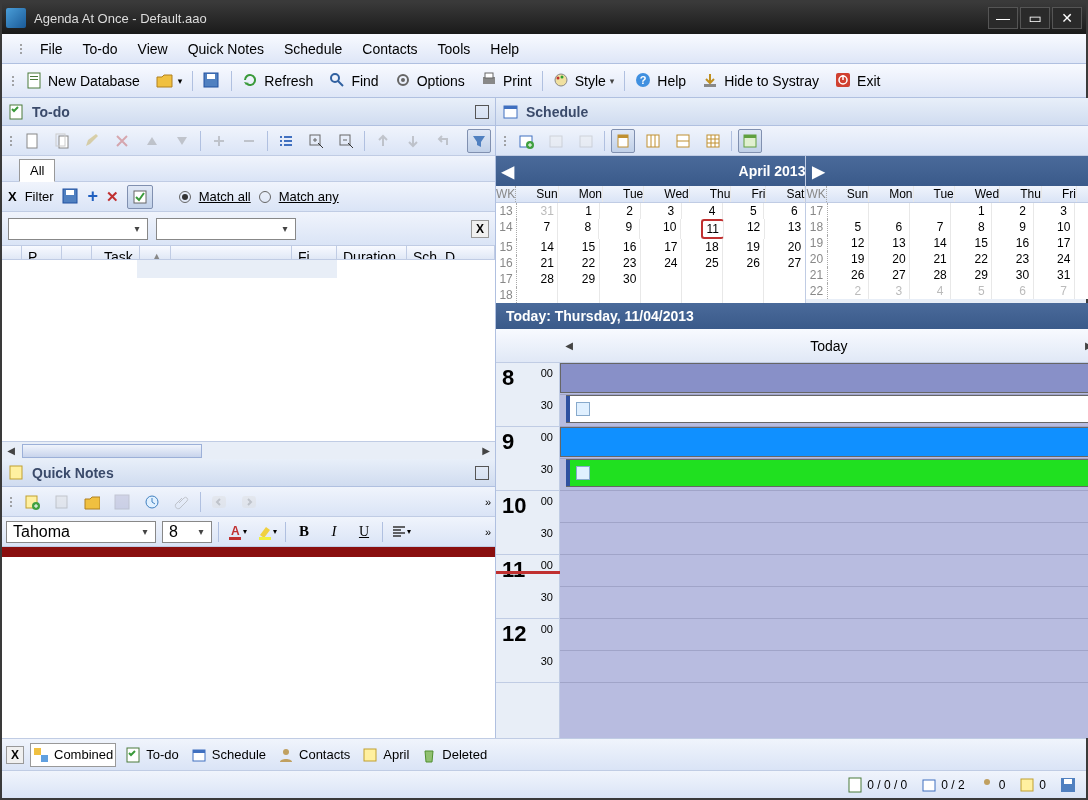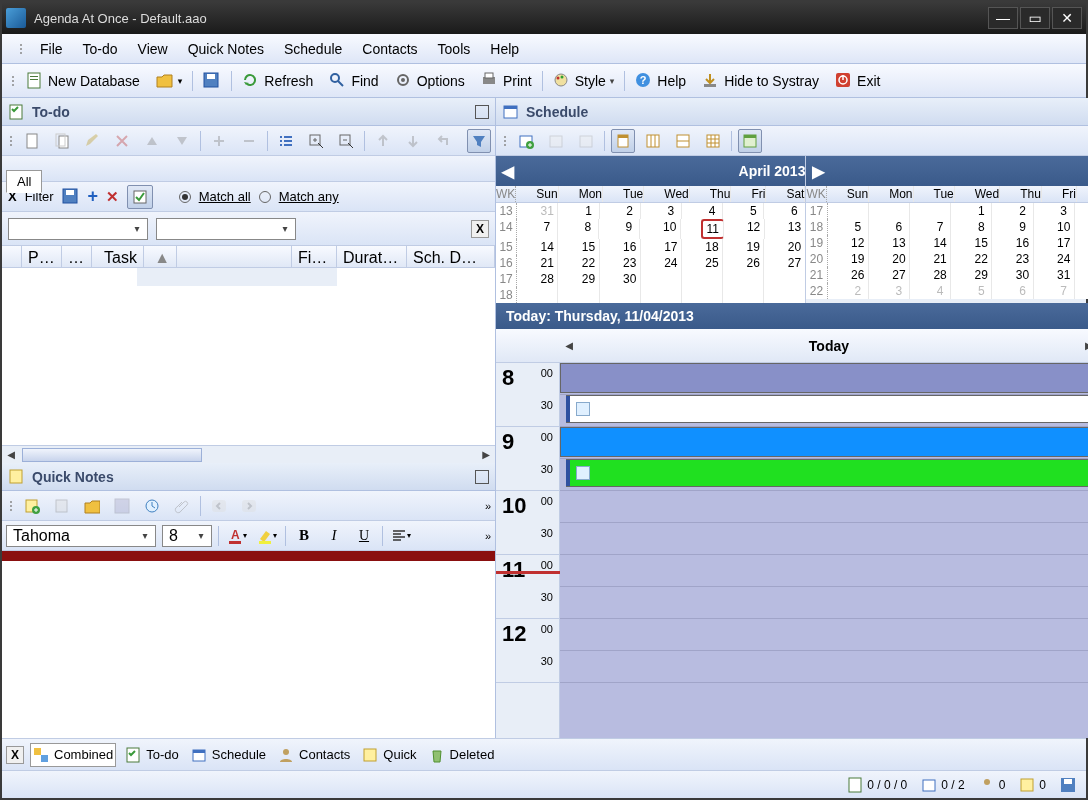--- a/index.html
+++ b/index.html
@@ -20,28 +20,28 @@
 .left-col { width: 530px; border-right: 1px solid #b0c0e0; display: flex; flex-direction: column; }
 .right-col { flex: 1; display: flex; flex-direction: column; }
 .panel-hdr { background: linear-gradient(#e8eff9,#d0dcf0); height: 28px; display: flex; align-items: center; padding: 0 6px; font-weight: bold; font-size: 14px; color: #3a4a6a; border-bottom: 1px solid #b0c0e0; gap:6px;}
 .panel-hdr-ico { width: 18px; height: 18px; }
 .panel-hdr .sq { margin-left: auto; width: 14px; height: 14px; border: 1px solid #555; }
 .todo-toolbar, .sched-toolbar { background: linear-gradient(#f0f4fc,#dae4f6); height: 30px; display: flex; align-items: center; padding: 0 4px; gap: 6px; border-bottom: 1px solid #c0cce4;}
 .icobtn { width: 24px; height: 24px; display: flex; align-items: center; justify-content: center; border-radius: 2px;}
 .icobtn svg { width: 16px; height: 16px; }
 .sep { width: 1px; height: 20px; background: #b0c0e0; }
 .tab-row { background: linear-gradient(#f0f4fc,#dae4f6); height: 26px; padding: 2px 4px 0; border-bottom: 1px solid #c0cce4;}
-.tab-active { display:inline-block; background: #fff; border: 1px solid #999; border-bottom: 1px solid #fff; padding: 3px 10px; font-size: 13px; position:relative; top:12px;}
+.tab-active { display:inline-block; background: #fff; border: 1px solid #999; border-bottom: 1px solid #fff; padding: 3px 10px; font-size: 13px; position:relative; top:1px;margin-left:13px;}
 .filter-row { background: linear-gradient(#f0f4fc,#dae4f6); height: 30px; display: flex; align-items:center; padding: 0 6px; gap:8px; font-size:13px; border-bottom:1px solid #c0cce4;}
 .filter-row2 { background: linear-gradient(#f0f4fc,#dae4f6); height: 34px; display: flex; align-items:center; padding: 0 6px; gap:8px; border-bottom:1px solid #c0cce4;}
 .combo { background:#fff; border:1px solid #888; height:22px; display:flex; align-items:center; padding: 0 2px;}
 .combo .drop { width:16px; text-align:center; color:#444; font-size:10px;}
 .radio { width:12px;height:12px;border:1px solid #666;border-radius:50%;display:inline-flex;align-items:center;justify-content:center;}
 .radio.on::after { content:''; width:6px;height:6px;background:#333;border-radius:50%;}
-.list-hdr { background: linear-gradient(#f8faff,#e0e8f6); height: 22px; display:flex; font-size:16px; border-bottom:1px solid #c0cce4;}
+.list-hdr { background: linear-gradient(#f8faff,#e0e8f6); height: 14px; display:flex; font-size:14px; border-bottom:1px solid #c0cce4;}
 .list-hdr span { border-right:1px solid #c0cce4; padding: 3px 6px; overflow:hidden; text-overflow:ellipsis;}
 .list-body { flex:1; background:#fff; position:relative; overflow:hidden;}
 .qn-body { flex:1; background:#fff; border-top: 10px solid #8a0f0f;}
 .hscroll { height:18px; background:#e8eef7; border-top:1px solid #c0cce4; display:flex; align-items:center;}
 .hscroll .arrow { width:18px;text-align:center;font-size:10px;color:#444;}
 .hscroll .thumb { height:14px; background:linear-gradient(#f0f4fc,#c8d4ec); border:1px solid #9cb0d8;}
 .cal-hdr { background: linear-gradient(#4a6a9a,#3a5a8a); color:#fff; height:30px; display:flex; align-items:center; font-weight:bold; font-size:14px;}
 .cal-hdr .nav-arrow { width:24px;text-align:center;font-size:16px;}
 .cal-hdr .mo { flex:1; text-align:right;}
 .cal-grid { background:#fff; font-size:12px;}
@@ -49,21 +49,21 @@
 .cal-row span { flex:1; text-align:center; padding:1px 0; border-right:1px solid #e8e8e8;}
 .cal-row .wk { color:#888; border-right:1px dotted #aaa;}
 .cal-dows { background: linear-gradient(#f0f4fc,#dae4f6); border-bottom:1px solid #c0cce4; font-weight:normal;}
 .cal-today { border:2px solid #c03030; border-radius:3px;}
 .cal-dim { color:#bbb;}
 .cals { display:flex;}
 .cals > div { flex:1;}
 .today-bar { background: linear-gradient(#4a6a9a,#3a5a8a); color:#fff; height:26px; display:flex; align-items:center; padding:0 10px; font-weight:bold; font-size:14px;}
 .day-header { height:34px; display:flex; background: linear-gradient(#f8faff,#e0e8f6); border-bottom:1px solid #c0cce4; align-items:center;}
 .day-header .nav-arrow { width:18px;text-align:center;font-size:10px;color:#444;}
-.day-header .lbl { flex:1; text-align:center; font-size:14px;font-weight:bold;}
+.day-header .lbl { flex:1; text-align:center; font-size:14px;}
 .timegrid { flex:1; display:flex; overflow:hidden; position:relative;}
 .time-col { width:64px; border-right:1px solid #c0cce4;}
 .time-col .hr { height:64px; border-bottom:1px solid #c0cce4; position:relative; font-size:12px;}
 .time-col .hr .h { font-size:22px; font-weight:bold; position:absolute; left:6px; top:2px;}
 .time-col .hr .m0 { position:absolute; right:6px; top:4px; font-size:11px;}
 .time-col .hr .m30 { position:absolute; right:6px; top:36px; font-size:11px;}
 .events-col { flex:1; position:relative; background:#b8bce0;}
 .events-col .row { height:32px; border-bottom:1px solid #a0a4c8;}
 .event { position:absolute; border:1px solid #666; font-size:11px; display:flex; align-items:center; padding:0 4px; gap:4px;}
 .event .eico { width:14px;height:14px;background:#e0f0ff;border:1px solid #88aacc;}
@@ -792,21 +792,21 @@
         <svg class="tico">
           <circle cx="8" cy="5" r="3" fill="#c0a060"></circle>
           <path d="M2 15c0-4 12-4 12 0" fill="#c0a060"></path>
         </svg>
         <span>Contacts</span>
       </span>
     <span class="btab">
         <svg class="tico">
           <rect x="2" y="2" width="12" height="12" fill="#fff0a0" stroke="#c0a030"></rect>
         </svg>
-        <span>Quick</span>
+        <span>April</span>
       </span>
     <span class="btab">
         <svg class="tico">
           <path d="M4 4h8l-1 11H5z" fill="#90c070" stroke="#509030"></path>
         </svg>
         <span>Deleted</span>
       </span>
   </div>
 
   <div class="statusbar">

